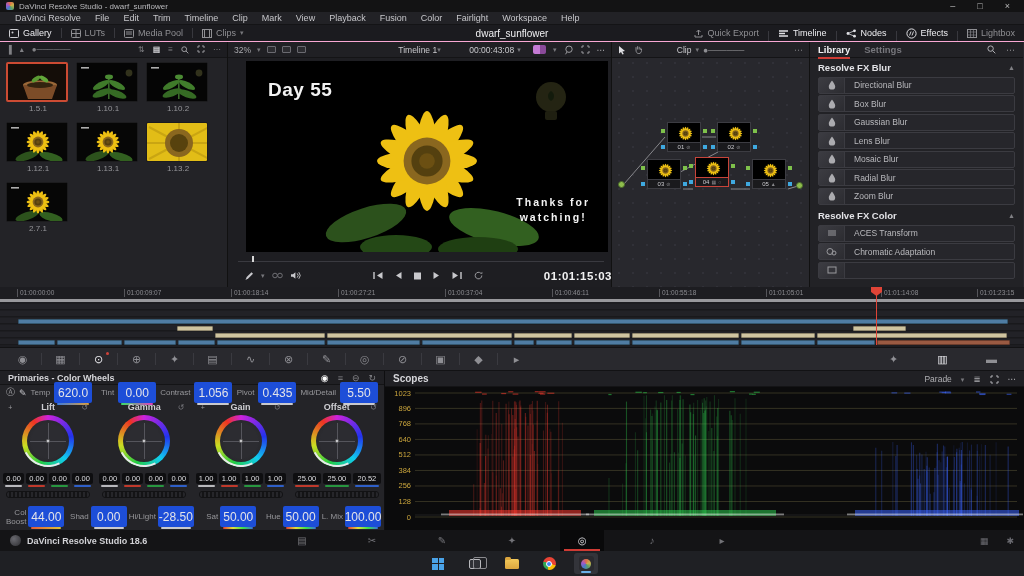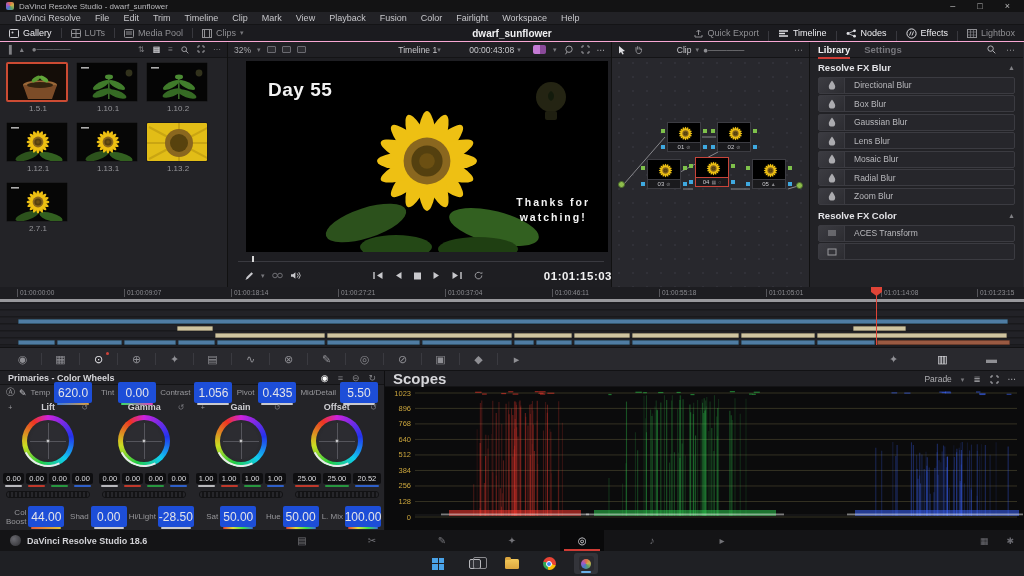--- a/index.html
+++ b/index.html
@@ -9,21 +9,21 @@
 .titlebar{position:absolute;left:0;top:0;width:1024px;height:12px;background:#131314;display:flex;align-items:center;padding:0 6px;color:#b9b9bd;font-size:8px}
 .appico{width:8px;height:8px;border-radius:2px;background:conic-gradient(#e06a4a,#c8b04a,#5aa06a,#4a7ac8,#a05ac8,#e06a4a);margin-right:5px}
 .winctl{margin-left:auto;display:flex;gap:22px;color:#bbb;font-size:9px;padding-right:8px}
 .winctl span{cursor:default}
 .menubar{position:absolute;left:0;top:12px;width:1024px;height:13px;background:#222226;display:flex;align-items:center;padding-left:8px;border-bottom:1px solid #141416}
 .menubar span{color:#c6c6ca;font-size:9px;padding:0 7px}
 .topbar{position:absolute;left:0;top:25px;width:1024px;height:17px;background:#1b1b1f;border-bottom:1px solid #f9a8d4;display:flex;align-items:center}
 .tbtn{display:flex;align-items:center;gap:4px;font-size:9px;color:#8f8f93;padding:0 9px;height:100%}
 .tbtn.on{color:#ececf0}
 .vsep{width:1px;height:10px;background:#38383e}
-.projtitle{position:absolute;left:50%;transform:translateX(-50%);color:#f0f0f2;font-weight:bold;font-size:10px}
+.projtitle{position:absolute;left:50%;transform:translateX(-50%);color:#f0f0f2;font-weight:normal;font-size:10px}
 .tb-right{margin-left:auto;display:flex;align-items:flex-end;height:100%}
 .chev{color:#77777c;font-size:7px}
 
 .main{position:absolute;left:0;top:42px;width:1024px;height:245px;display:flex}
 .gallery{width:228px;background:#232327;border-right:1px solid #111;position:relative}
 .gal-tools{height:16px;background:#1d1d21;display:flex;align-items:center;gap:8px;padding:0 6px;color:#808084;font-size:8px;border-bottom:1px solid #141416}
 .gal-grid{position:absolute;left:6px;top:20px;display:grid;grid-template-columns:repeat(3,70px);row-gap:9px}
 .still{width:64px;cursor:default}
 .still .th{width:62px;height:40px;background:#050505;border:1px solid #1c1c1e;border-radius:2px;overflow:hidden;position:relative}
 .still.sel .th{border:2px solid #cc4b33}
@@ -130,21 +130,21 @@
 .wv::after{content:"";position:absolute;left:2px;right:2px;bottom:-2.5px;height:2px;border-radius:1px;background:var(--u,#aaa)}
 .wv.m{--u:#b9b9bd}.wv.r{--u:#c0392b}.wv.g{--u:#27963f}.wv.bl{--u:#2e5fc8}
 .scrub{width:84px;height:7px;border-radius:3px;margin-top:7px;border:1px solid #121214;
  background:repeating-linear-gradient(90deg,#26262a 0 2px,#141416 2px 4px)}
 .prim-bot{position:absolute;left:0;bottom:3px;width:385px;display:flex;align-items:center;padding:0 4px;gap:2px}
 .prim-bot .plabel{flex:1}
 .prim-bot .pv{width:36px}
 
 .scopes{flex:1;background:#0b0b0c;position:relative}
 .sc-head{height:16px;background:#202024;display:flex;align-items:center;padding:0 8px;border-bottom:1px solid #141416}
-.sc-head .ttl{color:#d6d6da;font-size:15px;font-weight:bold}
+.sc-head .ttl{color:#d6d6da;font-size:10px;font-weight:bold}
 .sc-right{margin-left:auto;display:flex;align-items:flex-end;gap:9px;color:#b0b0b4;font-size:8.5px}
 
 .statusbar{position:absolute;left:0;top:530px;width:1024px;height:21px;background:#141416;display:flex;align-items:center;padding:0 10px}
 .dvlogo{width:11px;height:11px;margin-right:6px;border-radius:50%;background:radial-gradient(circle at 35% 35%,#6a6a70,#2c2c30)}
 .ver{color:#d2d2d6;font-weight:bold;font-size:9px}
 .pages{position:absolute;left:50%;transform:translateX(-50%);display:flex;align-items:center;gap:26px;height:21px}
 .pg{width:44px;height:21px;display:flex;align-items:center;justify-content:center;color:#737378;font-size:10px;position:relative}
 .pg.on{background:#09090a;color:#e4e4e8}
 .pg.on::after{content:"";position:absolute;left:4px;right:4px;bottom:0;height:2px;background:#cf3b34}
 .sb-right{margin-left:auto;display:flex;gap:18px;color:#6a6a70;font-size:9px}
@@ -716,20 +716,29 @@
         <span>Resolve FX Color</span>
           <span class="caret">▲</span>
       </div>
       <div class="fx-item">
         <span class="ic">
             <svg width="10" height="8">
               <path d="M1 2h8M1 4h8M1 6h8" stroke="#9a9a9e"></path>
             </svg>
           </span>
         <span class="fx-lb">ACES Transform</span>
+      </div>
+      <div class="fx-item">
+        <span class="ic">
+            <svg width="11" height="9">
+              <circle cx="4" cy="4.5" r="3" fill="none" stroke="#9a9a9e"></circle>
+              <circle cx="8" cy="6" r="2" fill="none" stroke="#9a9a9e"></circle>
+            </svg>
+          </span>
+        <span class="fx-lb">Chromatic Adaptation</span>
       </div>
       <div class="fx-item">
         <span class="ic">
             <svg width="10" height="8">
               <rect x="1" y="1" width="8" height="6" fill="none" stroke="#9a9a9e"></rect>
             </svg>
           </span>
       </div>
     </div>
   </div>

